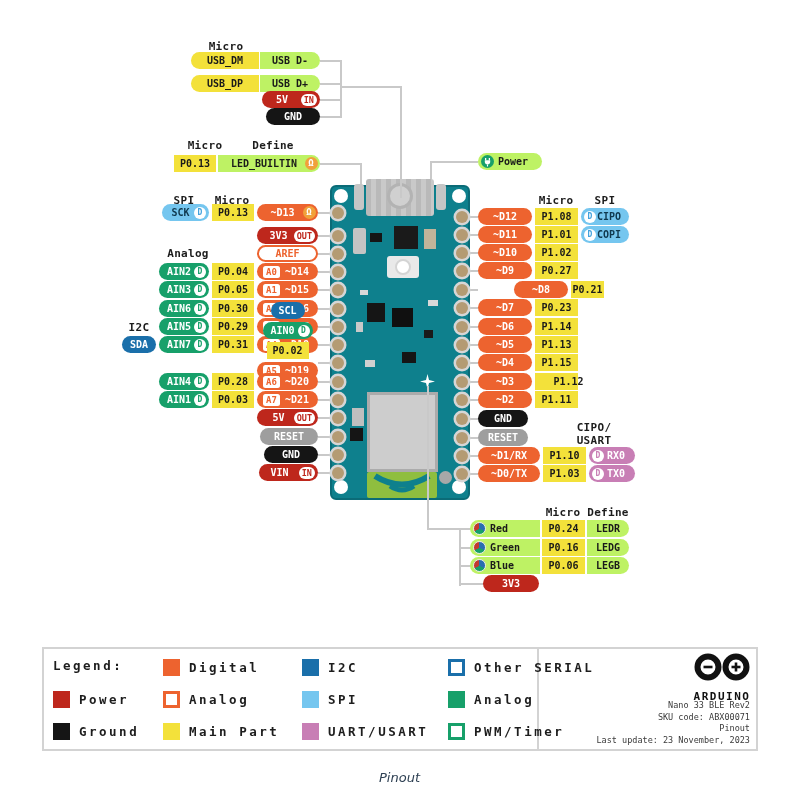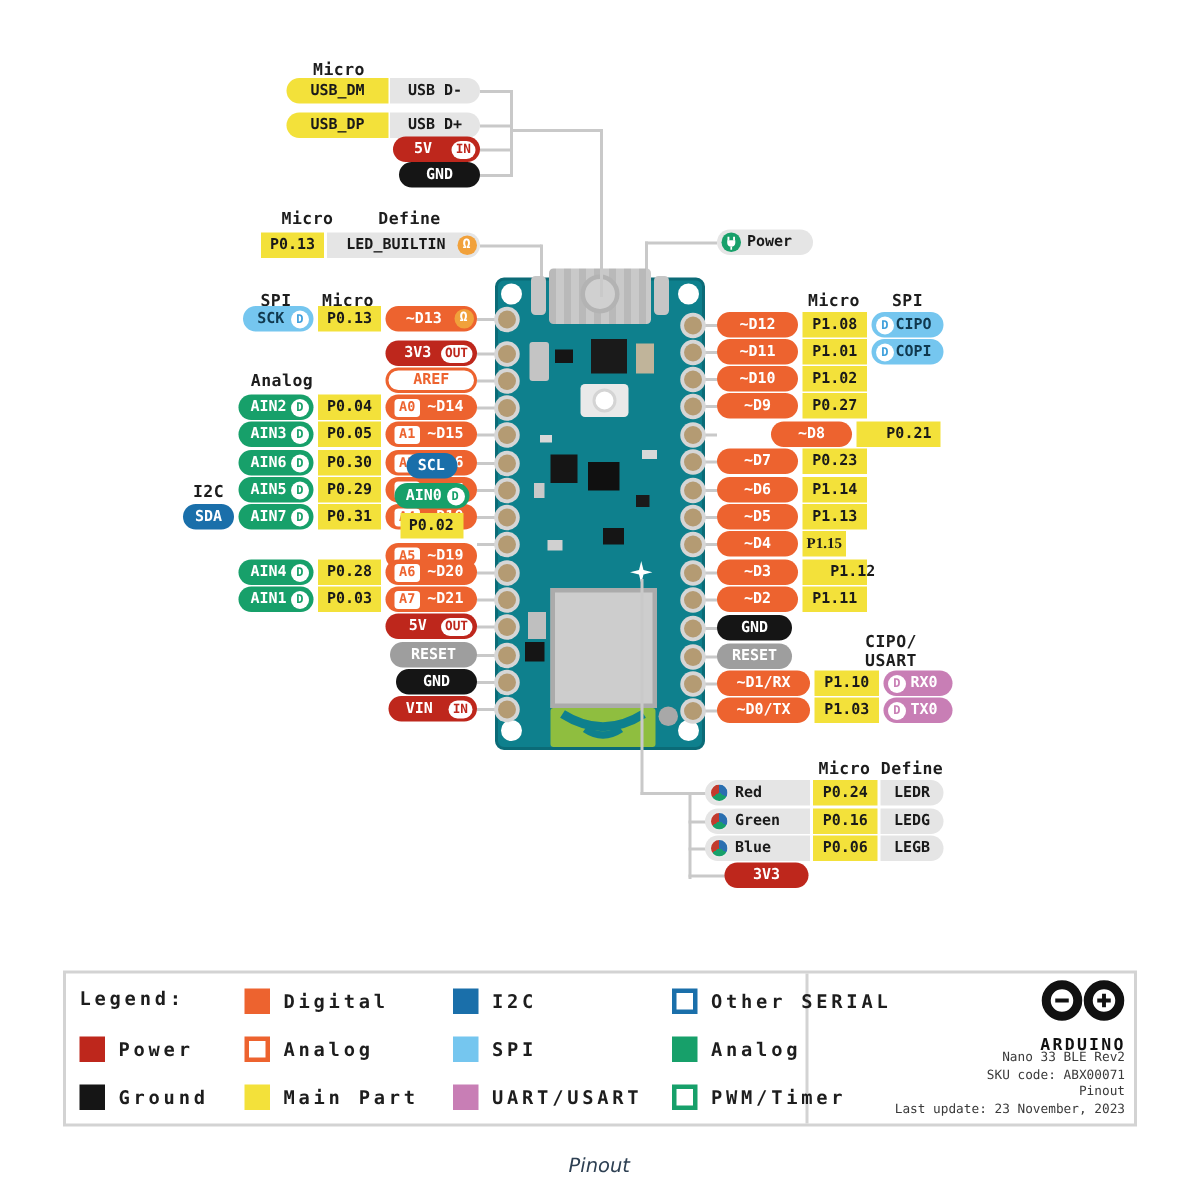--- a/index.html
+++ b/index.html
@@ -17,21 +17,21 @@
   .pill { position:relative; height:17px; line-height:16px; border-radius:9px; font-size:10px; font-weight:bold;
           text-align:center; white-space:nowrap; padding:0 6px; flex:0 0 auto; display:flex; align-items:center; justify-content:center; }
   .s-left  { border-radius:9px 0 0 9px; }
   .s-right { border-radius:0 9px 9px 0; }
   .s-rect  { border-radius:0; }
 
   .c-yellow { background:#F3E13A; color:#1a1a1a; }
   .c-orange { background:#ED632F; color:#fff; }
   .c-red    { background:#BE271C; color:#fff; }
   .c-black  { background:#151515; color:#fff; }
-  .c-gray   { background:#e5e5e5; color:#1a1a1a; }
+  .c-gray   { background:#bef264; color:#1a1a1a; }
   .c-grayw  { background:#9E9E9E; color:#fff; }
   .c-spi    { background:#75C6EF; color:#10394f; }
   .c-i2c    { background:#1A6FAA; color:#fff; }
   .c-uart   { background:#C87EB5; color:#fff; }
   .c-green  { background:#17A06A; color:#fff; }
   .c-aref   { background:#fff; color:#ED632F; border:2px solid #ED632F; }
 
   .dot { position:absolute; top:2.5px; width:12px; height:12px; border-radius:50%; background:#fff;
          font-size:8px; line-height:12px; font-weight:bold; text-align:center; }
   .dot-R { right:3px; } .dot-L { left:3px; }
@@ -485,21 +485,21 @@
         <span>~D9</span>
       </div>
       <div class="pill c-yellow s-rect" style="width: 43px;">
         <span>P0.27</span>
       </div>
     </div>
     <div class="row" style="top: 281px; gap: 3px; left: 478px; padding-left: 36px;">
       <div class="pill c-orange" style="width: 54px;">
         <span>~D8</span>
       </div>
-      <div class="pill c-yellow s-rect" style="width: 56px; justify-content: flex-end;">
+      <div class="pill c-yellow s-rect" style="width: 33px;">
         <span>P0.21</span>
       </div>
     </div>
     <div class="row" style="top: 299px; gap: 3px; left: 478px;">
       <div class="pill c-orange" style="width: 54px;">
         <span>~D7</span>
       </div>
       <div class="pill c-yellow s-rect" style="width: 43px;">
         <span>P0.23</span>
       </div>
@@ -517,21 +517,21 @@
         <span>~D5</span>
       </div>
       <div class="pill c-yellow s-rect" style="width: 43px; align-items: center;">
         <span>P1.13</span>
       </div>
     </div>
     <div class="row" style="top: 354px; gap: 3px; left: 478px;">
       <div class="pill c-orange" style="width: 54px;">
         <span>~D4</span>
       </div>
-      <div class="pill c-yellow s-rect" style="width: 29px; font-family: Liberation Serif, serif;">
+      <div class="pill c-yellow s-rect" style="width: 43px;">
         <span>P1.15</span>
       </div>
     </div>
     <div class="row" style="top: 373px; gap: 3px; left: 478px;">
       <div class="pill c-orange" style="width: 54px;">
         <span>~D3</span>
       </div>
       <div class="pill c-yellow s-rect" style="width: 43px; padding-left: 30px;">
         <span>P1.12</span>
       </div>

